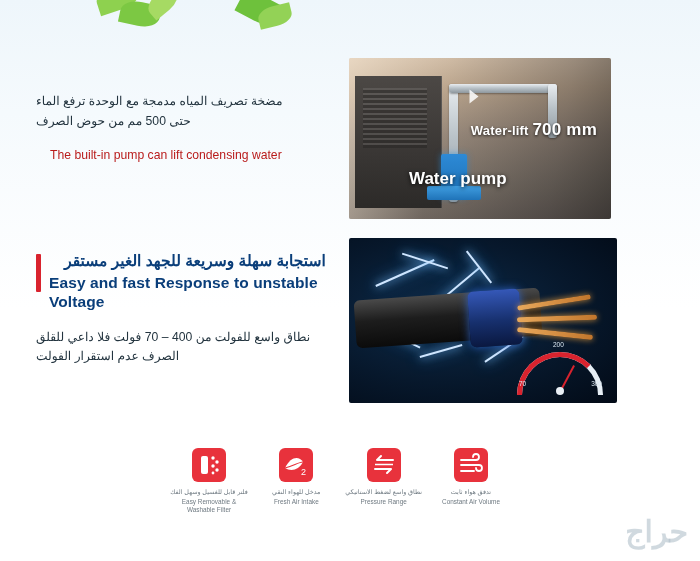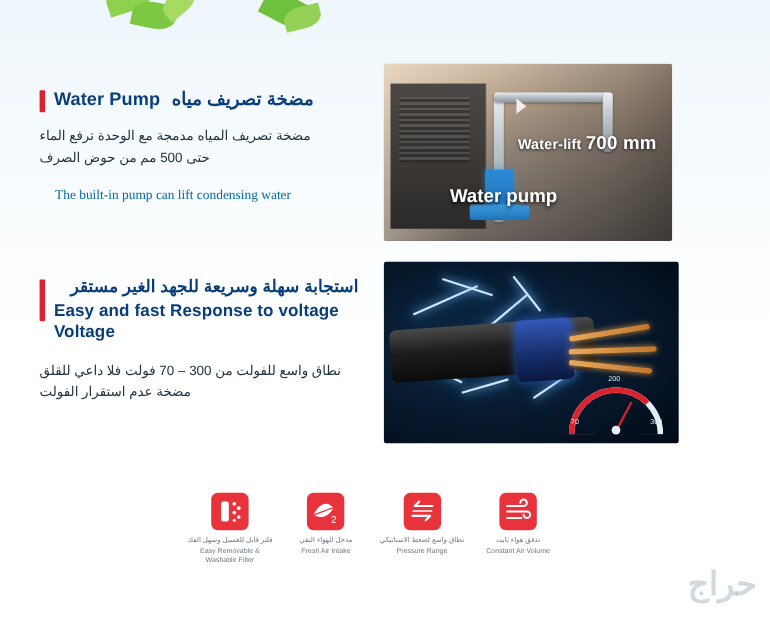--- a/index.html
+++ b/index.html
@@ -63,25 +63,24 @@
 
   .body-ar {
     color: #23343f;
     font-size: 12.2px;
     line-height: 1.62;
     direction: rtl;
     text-align: left;
     margin-top: 12px;
   }
   .body-en {
-    color: #0369a1;
+    color: #b91c1c;
     font-size: 12.2px;
     line-height: 1.55;
     margin-top: 14px;
-    font-family: Liberation Serif, serif;
   }
 
   
   .photo {
     position: absolute;
     border-radius: 2px;
     overflow: hidden;
   }
   .photo1 {
     left: 349px; top: 58px; width: 262px; height: 161px;
@@ -261,27 +260,20 @@
 
 <div class="leaf-band">
   <span class="leaf l1"></span>
   <span class="leaf l2"></span>
   <span class="leaf l3"></span>
   <span class="leaf l4"></span>
   <span class="leaf l5"></span>
 </div>
 
 <div class="section" style="left:36px; top:80px; width:300px;">
-  <div class="heading-row">
-    <span class="red-bar"></span>
-    <div>
-      <span class="head-text">Water Pump</span>
-      <span class="head-text" style="margin-left:6px;">مضخة تصريف مياه</span>
-    </div>
-  </div>
 
   <div class="body-ar" style="margin-right:14px;">
     <div>مضخة تصريف المياه مدمجة مع الوحدة ترفع الماء</div>
     <div>حتى 500 مم من حوض الصرف</div>
   </div>
 
   <div class="body-en" style="margin-left:14px;">
     <div>The built-in pump can lift condensing water</div>
   </div>
 </div>
@@ -300,27 +292,27 @@
     <span class="mm">700 mm</span>
   </div>
   <div class="lbl-waterpump">Water pump</div>
 </div>
 
 <div class="section" style="left:36px; top:252px; width:305px;">
   <div class="heading-row">
     <span class="red-bar" style="height:38px;"></span>
     <div>
       <div class="head-text two-line rtl" style="text-align:center;">استجابة سهلة وسريعة للجهد الغير مستقر</div>
-      <div class="head-text two-line" style="margin-top:3px;">Easy and fast Response to voltage Voltage</div>
+      <div class="head-text two-line" style="margin-top:3px;">Easy and fast Response to unstable Voltage</div>
     </div>
   </div>
 
   <div class="body-ar" style="margin-right:14px; margin-top:16px;">
-    <div>نطاق واسع للفولت من 300 – 70 فولت فلا داعي للقلق</div>
-    <div>مضخة عدم استقرار الفولت</div>
+    <div>نطاق واسع للفولت من 400 – 70 فولت فلا داعي للقلق</div>
+    <div>الصرف عدم استقرار الفولت</div>
   </div>
 
 </div>
 
 <div class="photo photo2">
   <span class="spark s1"></span>
   <span class="spark s2"></span>
   <span class="spark s3"></span>
   <span class="spark s4"></span>
   <span class="spark s5"></span>

